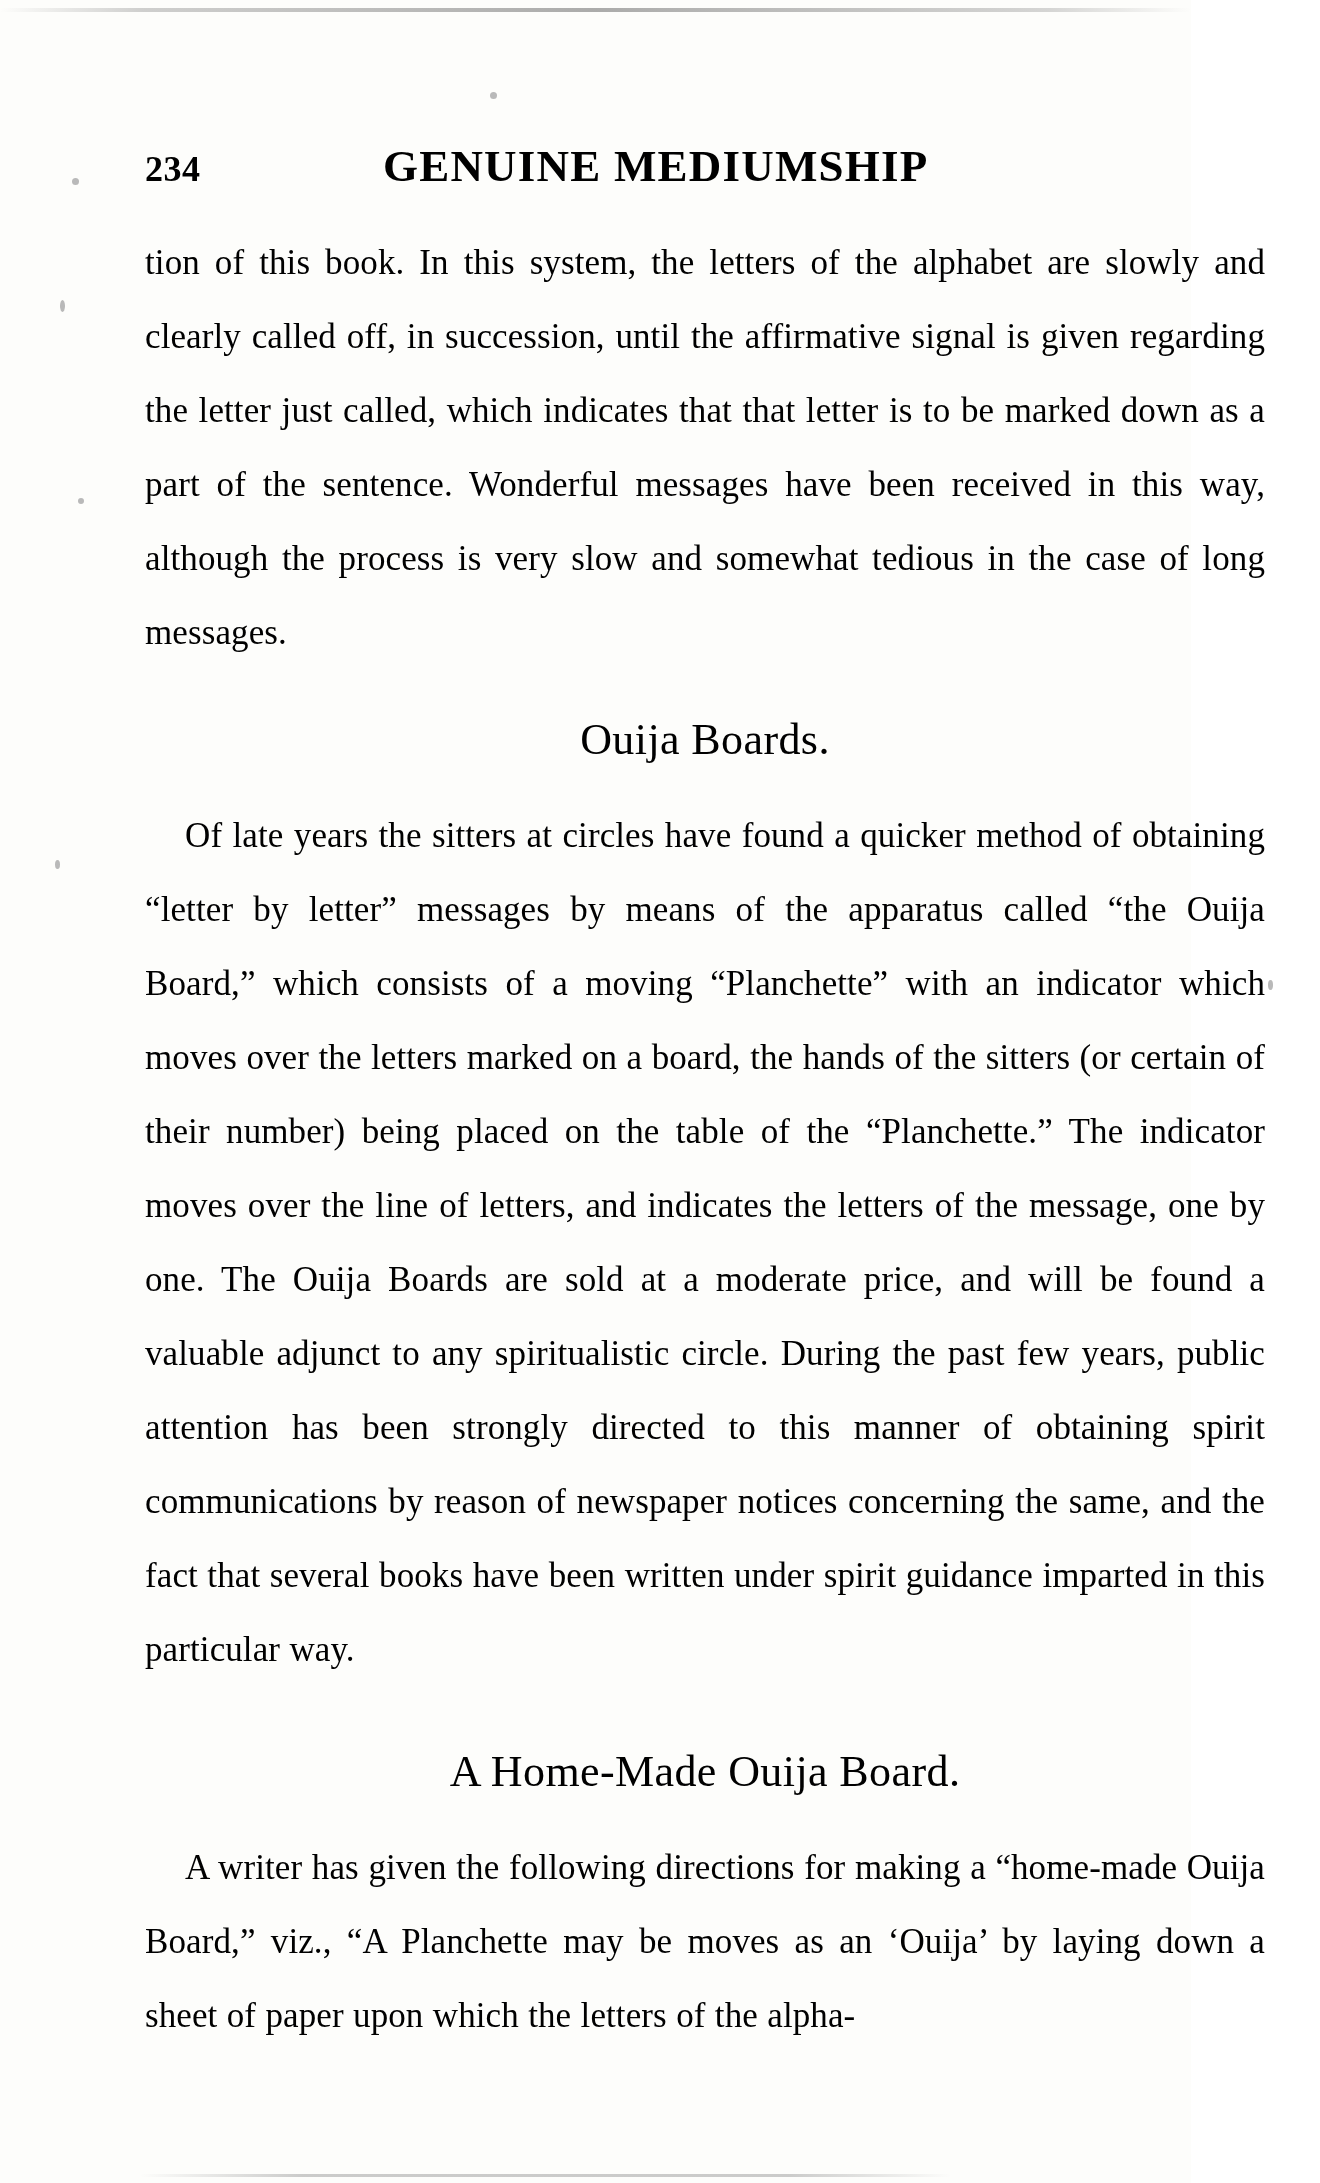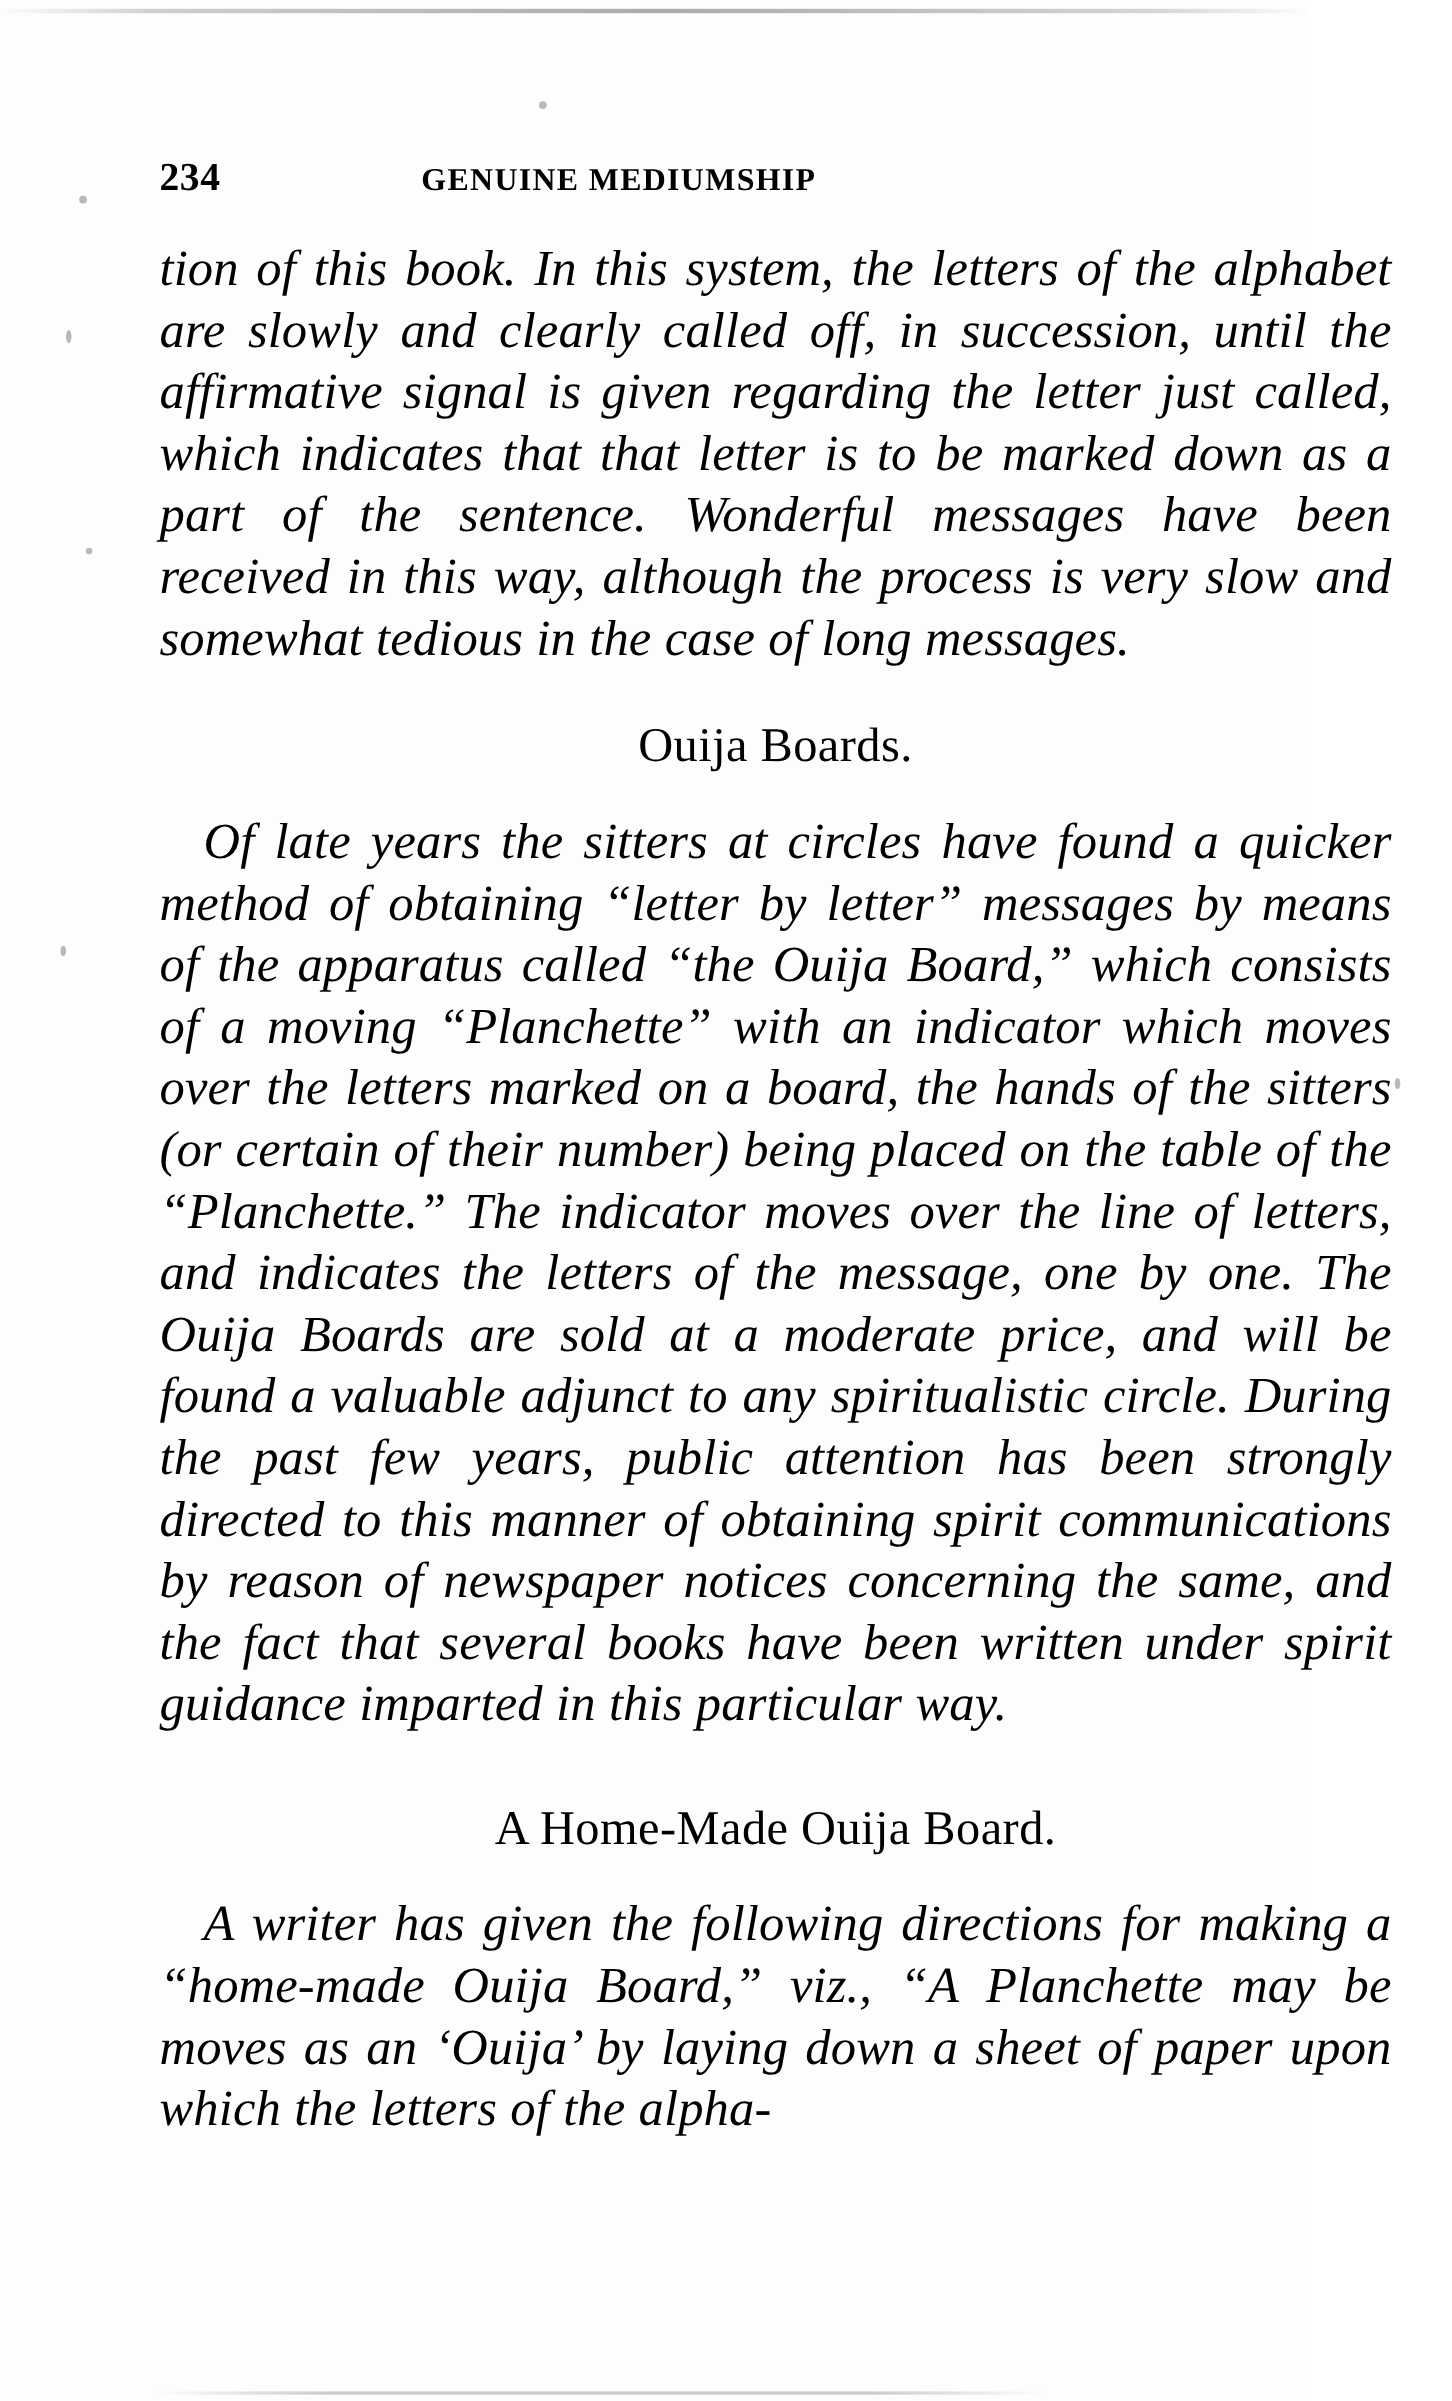--- a/index.html
+++ b/index.html
@@ -59,35 +59,34 @@
     font-family: "Liberation Serif", serif;
     font-weight: bold;
     font-size: 36px;
     letter-spacing: 0.5px;
     width: 170px;
     flex: none;
   }
   .running-head {
     font-family: "Liberation Serif", serif;
     font-weight: bold;
-    font-size: 29px;
+    font-size: 45px;
     letter-spacing: 1.2px;
     flex: 1;
     text-align: left;
     padding-left: 68px;
   }
   p.body-text {
-    font-size: 46px;
-    line-height: 56px;
+    font-size: 35px;
+    line-height: 74px;
     text-align: justify;
     text-justify: inter-word;
     margin: 0 0 0 0;
     letter-spacing: 0.1px;
     word-spacing: 0.5px;
-    font-style: italic;
   }
   p.body-text.indent {
     text-indent: 40px;
   }
   .subhead {
     text-align: center;
     font-weight: normal;
     font-size: 44px;
     letter-spacing: 0.4px;
     margin: 44px 0 34px 0;

